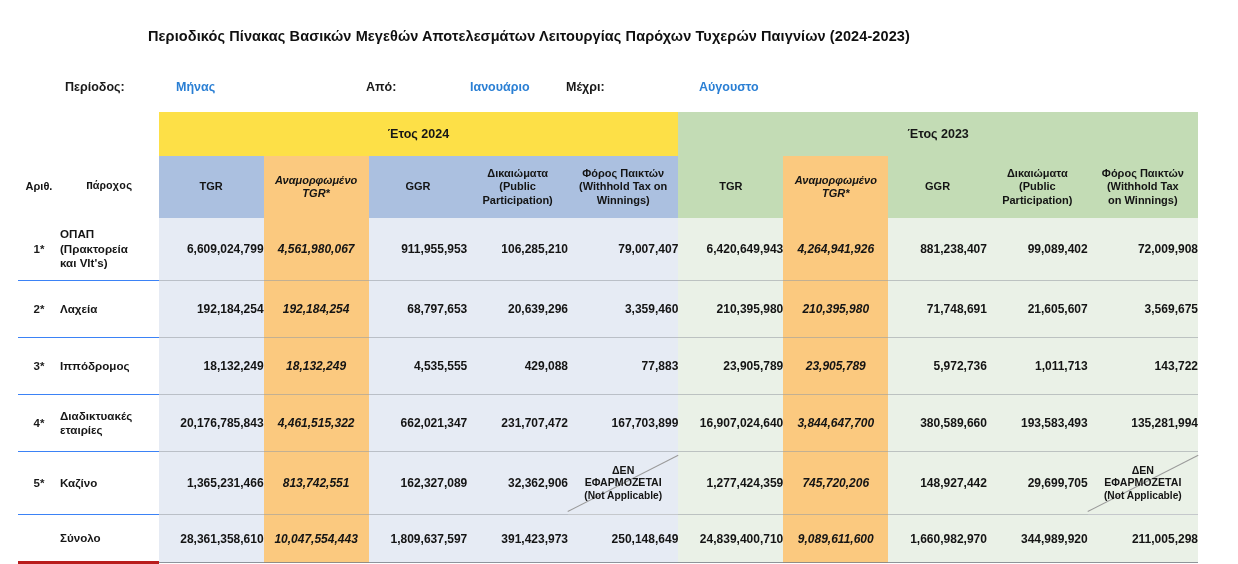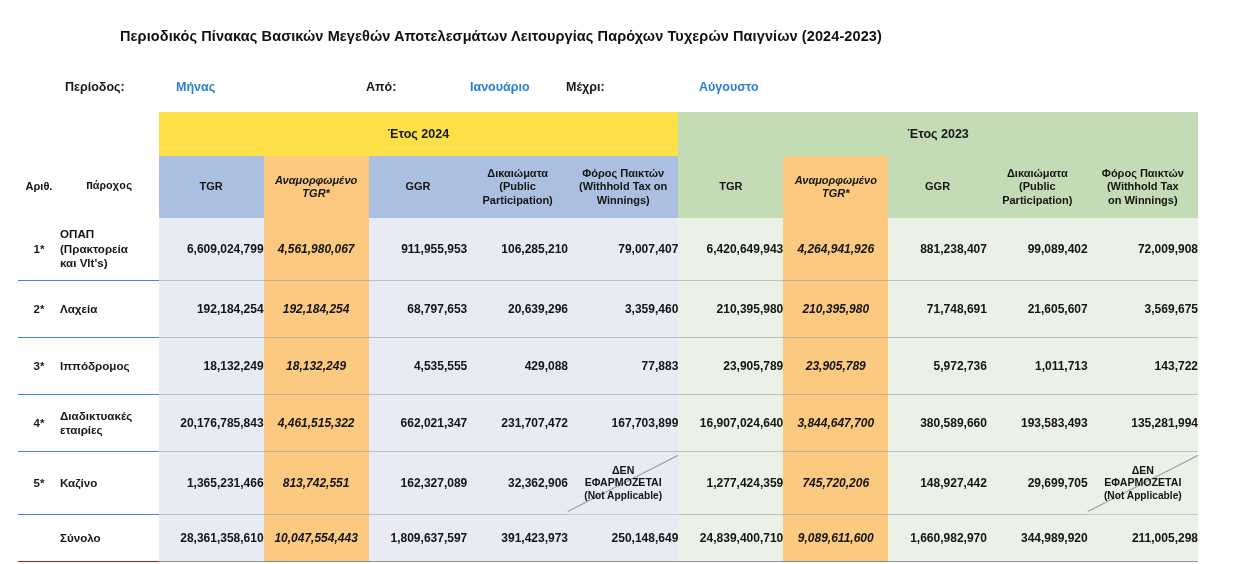--- a/index.html
+++ b/index.html
@@ -11,20 +11,21 @@
     overflow:hidden;
   }
   .page{position:relative;width:1238px;height:564px;}
 
   
   .title{
     position:absolute;left:0;top:28px;width:1002px;
     text-align:center;
     font-size:14.5px;font-weight:700;color:#101010;
     letter-spacing:.1px;
+    padding-left:28px;
   }
 
   
   .filters{
     position:absolute;top:80px;left:0;width:1238px;height:20px;
     font-size:12.5px;font-weight:700;
   }
   .filters span{position:absolute;white-space:nowrap;}
   .f-lbl{color:#1a1a1a;}
   .f-val{color:#2a7fd4;padding-left:21px;}
@@ -117,21 +118,21 @@
   tr.drow td.cell-blue,tr.drow td.cell-green,tr.drow td.cell-orange{
     border-bottom:1px solid rgba(150,155,162,.55);
   }
   tr.drow.last td.cell-blue,tr.drow.last td.cell-green,tr.drow.last td.cell-orange{
     border-bottom:1px solid rgba(120,126,134,.8);
   }
   tr.drow td.cell-prov,tr.drow td.cell-num{
     border-bottom:1px solid #3b82f6;
   }
   tr.drow.total td.cell-prov,tr.drow.total td.cell-num{
-    border-bottom:1px solid #b91c1c;
+    border-bottom:3px solid #b91c1c;
   }
   tr.headrow td{border-bottom:none;}
 </style>
 </head>
 <body>
 
 <div class="page">
 
   <div class="title">Περιοδικός Πίνακας Βασικών Μεγεθών Αποτελεσμάτων Λειτουργίας Παρόχων Τυχερών Παιγνίων (2024-2023)</div>
 

